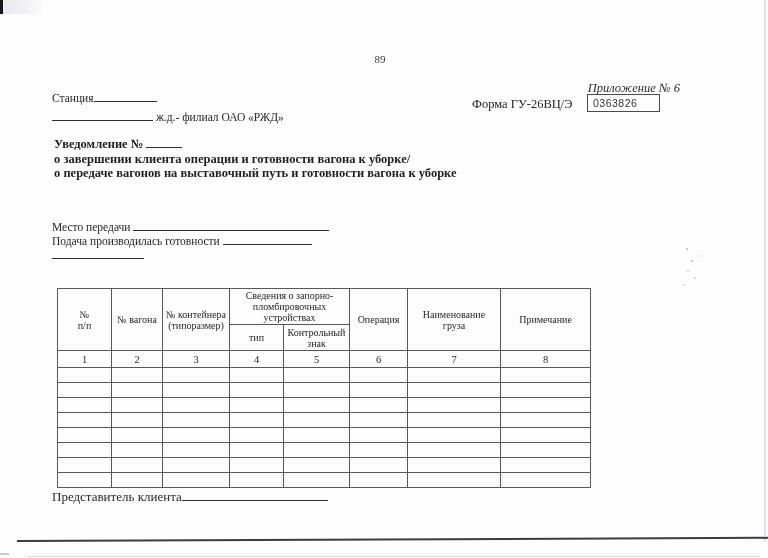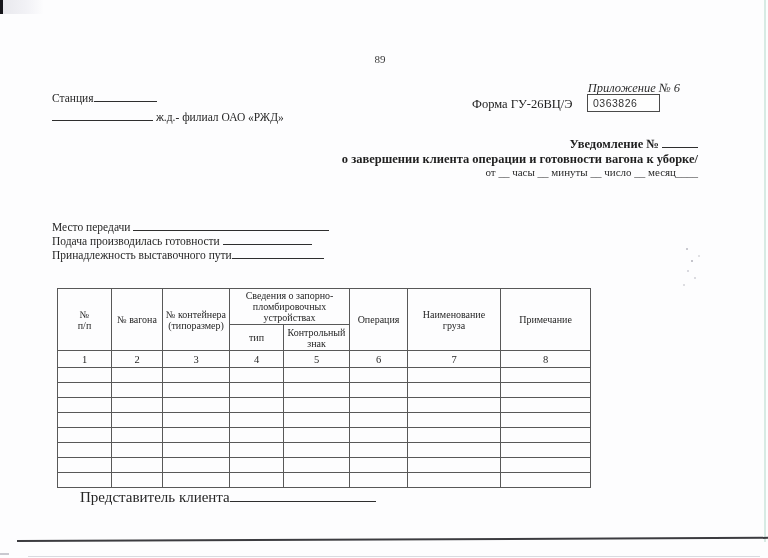--- a/index.html
+++ b/index.html
@@ -21,21 +21,21 @@
     border:1.4px solid #4a4a4a;background:#fefefe;
     font-family:"Liberation Sans","DejaVu Sans",sans-serif;
     font-size:10.5px;color:#333;letter-spacing:.5px;
     line-height:16px;padding-left:5px;
   }
   .station-row{top:90px;left:52px;font-size:11.5px;}
   .filial-row{top:109px;left:52px;font-size:11.5px;}
   .fill-line{display:inline-block;border-bottom:1px solid #2e2e2e;height:11px;vertical-align:baseline;}
 
   
-  .title-block{top:136px;left:38px;width:660px;text-align:right;}
+  .title-block{top:136px;left:54px;width:660px;text-align:left;}
   .title-line{font-weight:bold;font-size:12.5px;line-height:14.5px;color:#1f1f1f;}
   .title-note{font-style:italic;font-size:11.5px;line-height:13.5px;color:#2a2a2a;}
   .title-datetime{font-size:11px;line-height:13.5px;color:#2a2a2a;}
 
   
   .fields-block{top:219px;left:52px;font-size:11.5px;}
   .field-row{height:14.2px;line-height:14.2px;white-space:nowrap;}
 
   
   .form-table{
@@ -49,21 +49,21 @@
     text-align:center;vertical-align:middle;
     padding:1px 2px;overflow:hidden;
   }
   .form-table .hdr-row1 th{height:30px;}
   .form-table .hdr-row2 th{height:23px;}
   .form-table .num-row td{height:14px;font-size:10.5px;}
   .form-table .empty-row td{height:12px;}
   .narrow-wrap{display:inline-block;max-width:20px;}
 
   
-  .representative-row{top:489px;left:52px;font-size:15px;margin-left:28px;}
+  .representative-row{top:489px;left:52px;font-size:13px;}
 
   
   .corner-smudge{top:0;left:0;width:44px;height:14px;
     background:linear-gradient(90deg,#e7e7ec 0%,#f2f2f6 60%,#fdfdfe 100%);}
   .corner-bar{top:0;left:0;width:2.5px;height:14px;background:#15151a;}
   .bottom-scan-line{top:540px;left:17px;width:751px;height:1.8px;background:#3c3c40;
     transform:rotate(-0.24deg);transform-origin:left center;}
   .bottom-edge{top:555.5px;left:28px;width:732px;height:1px;background:#dadae0;}
   .bottom-left-mark{top:553px;left:0;width:9px;height:1.5px;background:#c9c9d0;}
   .right-edge-line{top:0;left:764px;width:1.5px;height:542px;background:#d7ebe4;}
@@ -98,32 +98,32 @@
   <span>Станция</span><span class="fill-line" style="width:63px;"></span>
 </div>
 <div class="abs filial-row">
   <span class="fill-line" style="width:101px;"></span>
   <span>ж.д.- филиал ОАО «РЖД»</span>
 </div>
 
 <div class="abs title-block">
   <div class="title-line"><span>Уведомление №</span> <span class="fill-line" style="width:36px;border-bottom-width:1.3px;"></span></div>
   <div class="title-line">о завершении клиента операции и готовности вагона к уборке/</div>
-  <div class="title-datetime">от __ часы __ минуты __ число __ месяц____</div>
+  <div class="title-line">о передаче вагонов на выставочный путь и готовности вагона к уборке</div>
 </div>
 
 <div class="abs fields-block">
   <div class="field-row">
     <span>Место передачи</span> <span class="fill-line" style="width:196px;"></span>
   </div>
   <div class="field-row">
     <span>Подача производилась готовности</span> <span class="fill-line" style="width:89px;"></span>
   </div>
   <div class="field-row">
-    <span>Принадлежность выставочного пути</span><span class="fill-line" style="width:92px;"></span>
+    <span class="fill-line" style="width:92px;"></span>
   </div>
 </div>
 
 <table class="abs form-table">
   <colgroup>
     <col style="width:54px">
       <col style="width:51px">
       <col style="width:67px">
       <col style="width:54px">
     <col style="width:66px">

